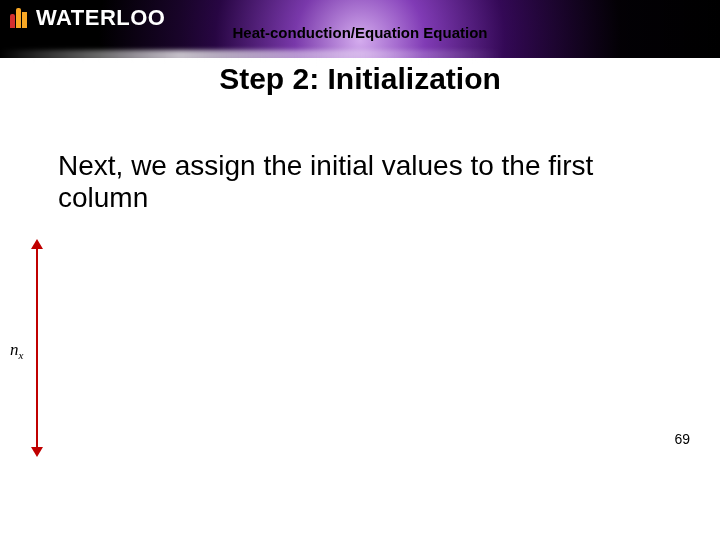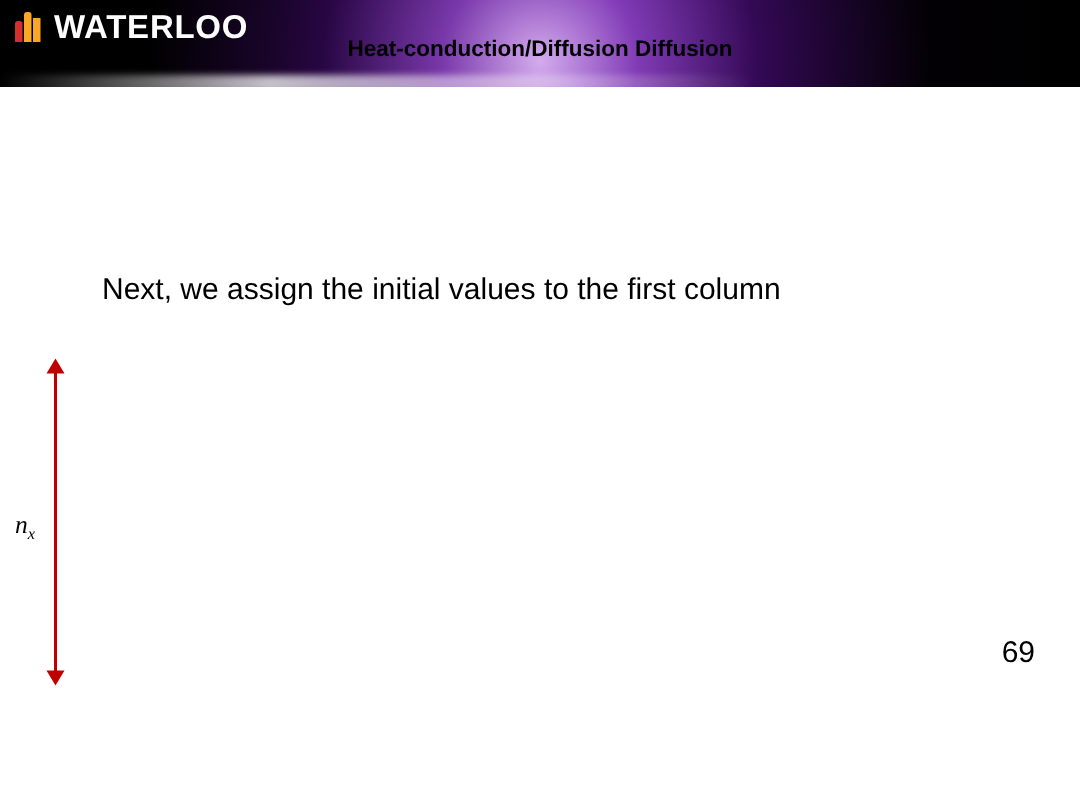--- a/index.html
+++ b/index.html
@@ -85,25 +85,24 @@
     top: 62px;
     left: 0; right: 0;
     text-align: center;
     color: #000;
     font-size: 30px;
     font-weight: bold;
   }
   .body-text {
     position: absolute;
     top: 150px;
-    left: 68px;
+    left: 58px;
     right: 50px;
-    font-size: 20px;
+    font-size: 28px;
     color: #000;
-    margin-top: 32px;
   }
   
   .arrow {
     position: absolute;
     left: 36px;
     top: 248px;
     width: 2px;
     height: 200px;
     background: #c00000;
   }
@@ -126,21 +125,21 @@
     font-family: "Times New Roman", Times, serif;
     font-style: italic;
     font-size: 17px;
     color: #000;
   }
   .nx sub { font-size: 0.65em; vertical-align: sub; font-style: italic; }
   .page-num {
     position: absolute;
     right: 30px;
     bottom: 22px;
-    font-size: 20px;
+    font-size: 14px;
     color: #000;
   }
 </style>
 </head>
 <body>
 
 <div class="slide">
 
   <div class="banner">
     <div class="logo">
@@ -148,22 +147,23 @@
         <span class="mark">
           <span class="b1"></span>
             <span class="b2"></span>
             <span class="b3"></span>
         </span>
         <span>WATERLOO</span>
       </div>
     </div>
   </div>
 
-  <div class="topic">Heat-conduction/Diffusion Diffusion</div>
+  <div class="topic">Heat-conduction/Equation Equation</div>
 
+  <div class="title">Step 2:  Initialization</div>
 
   <div class="body-text">Next, we assign the initial values to the first column</div>
 
   <div class="arrow"></div>
   <div class="nx">
     <span>n</span><sub>x</sub>
   </div>
 
   <div class="page-num">69</div>
 

